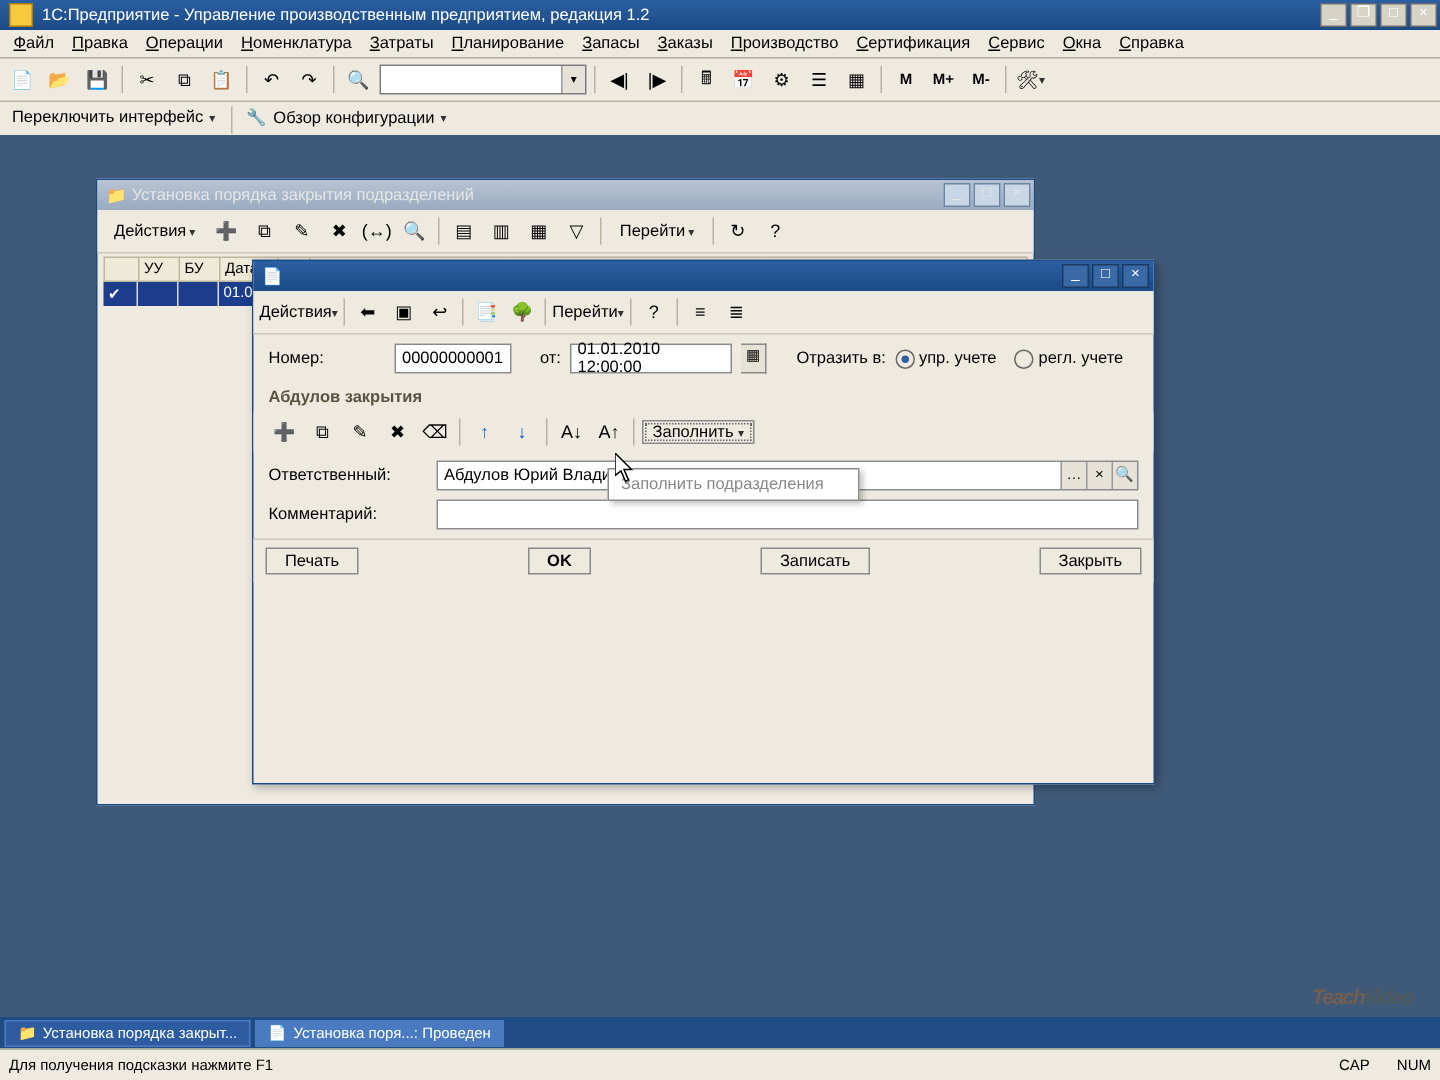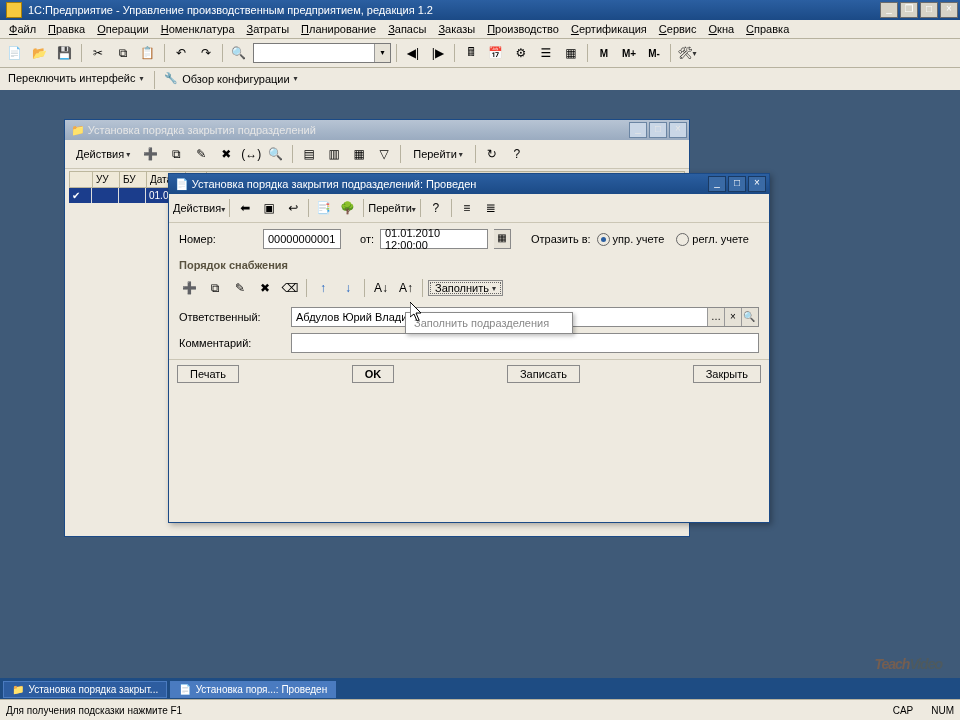--- a/index.html
+++ b/index.html
@@ -204,21 +204,20 @@
       <div style="width:20px"></div>
       <div style="width:32px">01.0</div>
       <div style="width:14px"></div>
     </div>
   </div>
 </div>
 
 <div class="dlg">
   <div class="dlg-title">
     <span>📄</span>&nbsp;
-    <span>Установка порядка закрытия подразделений: Проведен</span>
     <div class="winbtns">
       <div>_</div>
       <div>□</div>
       <div>×</div>
     </div>
   </div>
   <div class="dlg-tb">
     <div class="txtbtn"><span>Действия</span><span class="dd-ar">▾</span></div>
     <div class="sep"></div>
     <div class="tbtn">⬅</div>
@@ -250,21 +249,21 @@
     <label style="display:flex;align-items:center;cursor:pointer">
       <span class="radio sel"></span>
       <span>упр. учете</span>
     </label>
     <label style="display:flex;align-items:center;cursor:pointer;margin-left:6px">
       <span class="radio"></span>
       <span>регл. учете</span>
     </label>
   </div>
 
-  <div class="section-title">Порядок снабжения</div>
+  <div class="section-title">Абдулов закрытия</div>
 
   <div class="order-tb">
     <div class="tbtn">➕</div>
     <div class="tbtn">⧉</div>
     <div class="tbtn">✎</div>
     <div class="tbtn">✖</div>
     <div class="tbtn">⌫</div>
     <div class="sep"></div>
     <div class="tbtn" style="color:#1b5fbf">↑</div>
     <div class="tbtn" style="color:#1b5fbf">↓</div>

